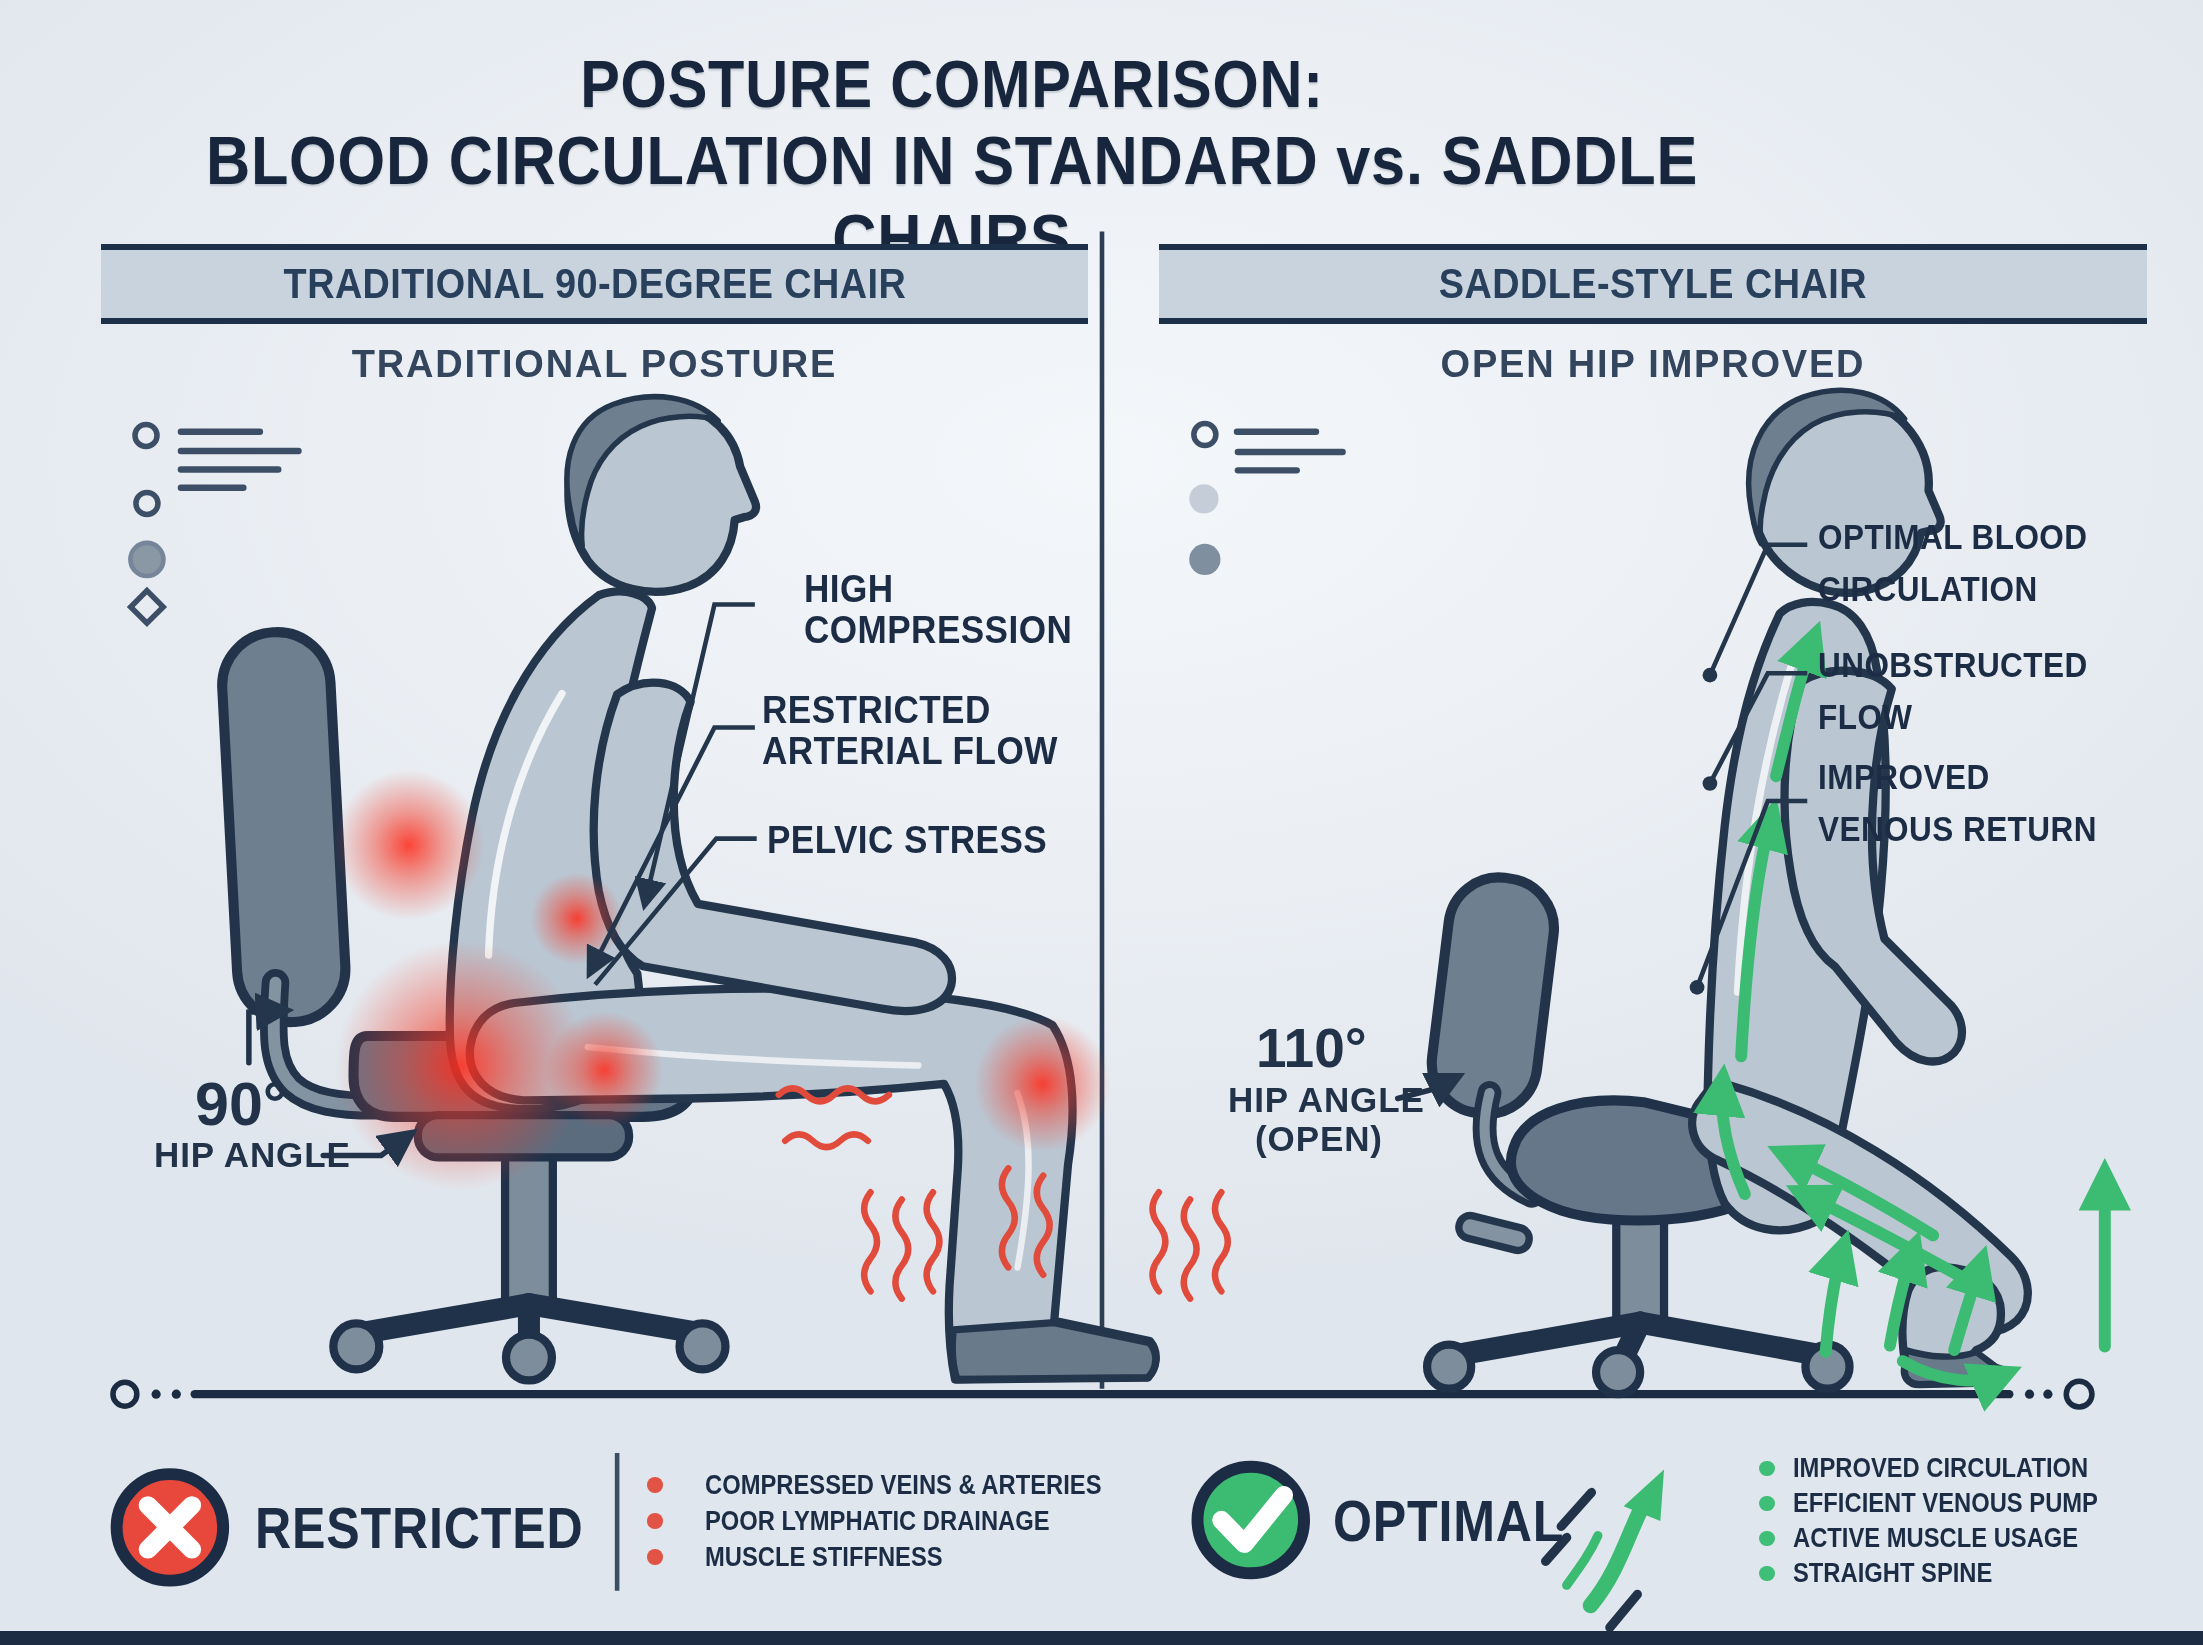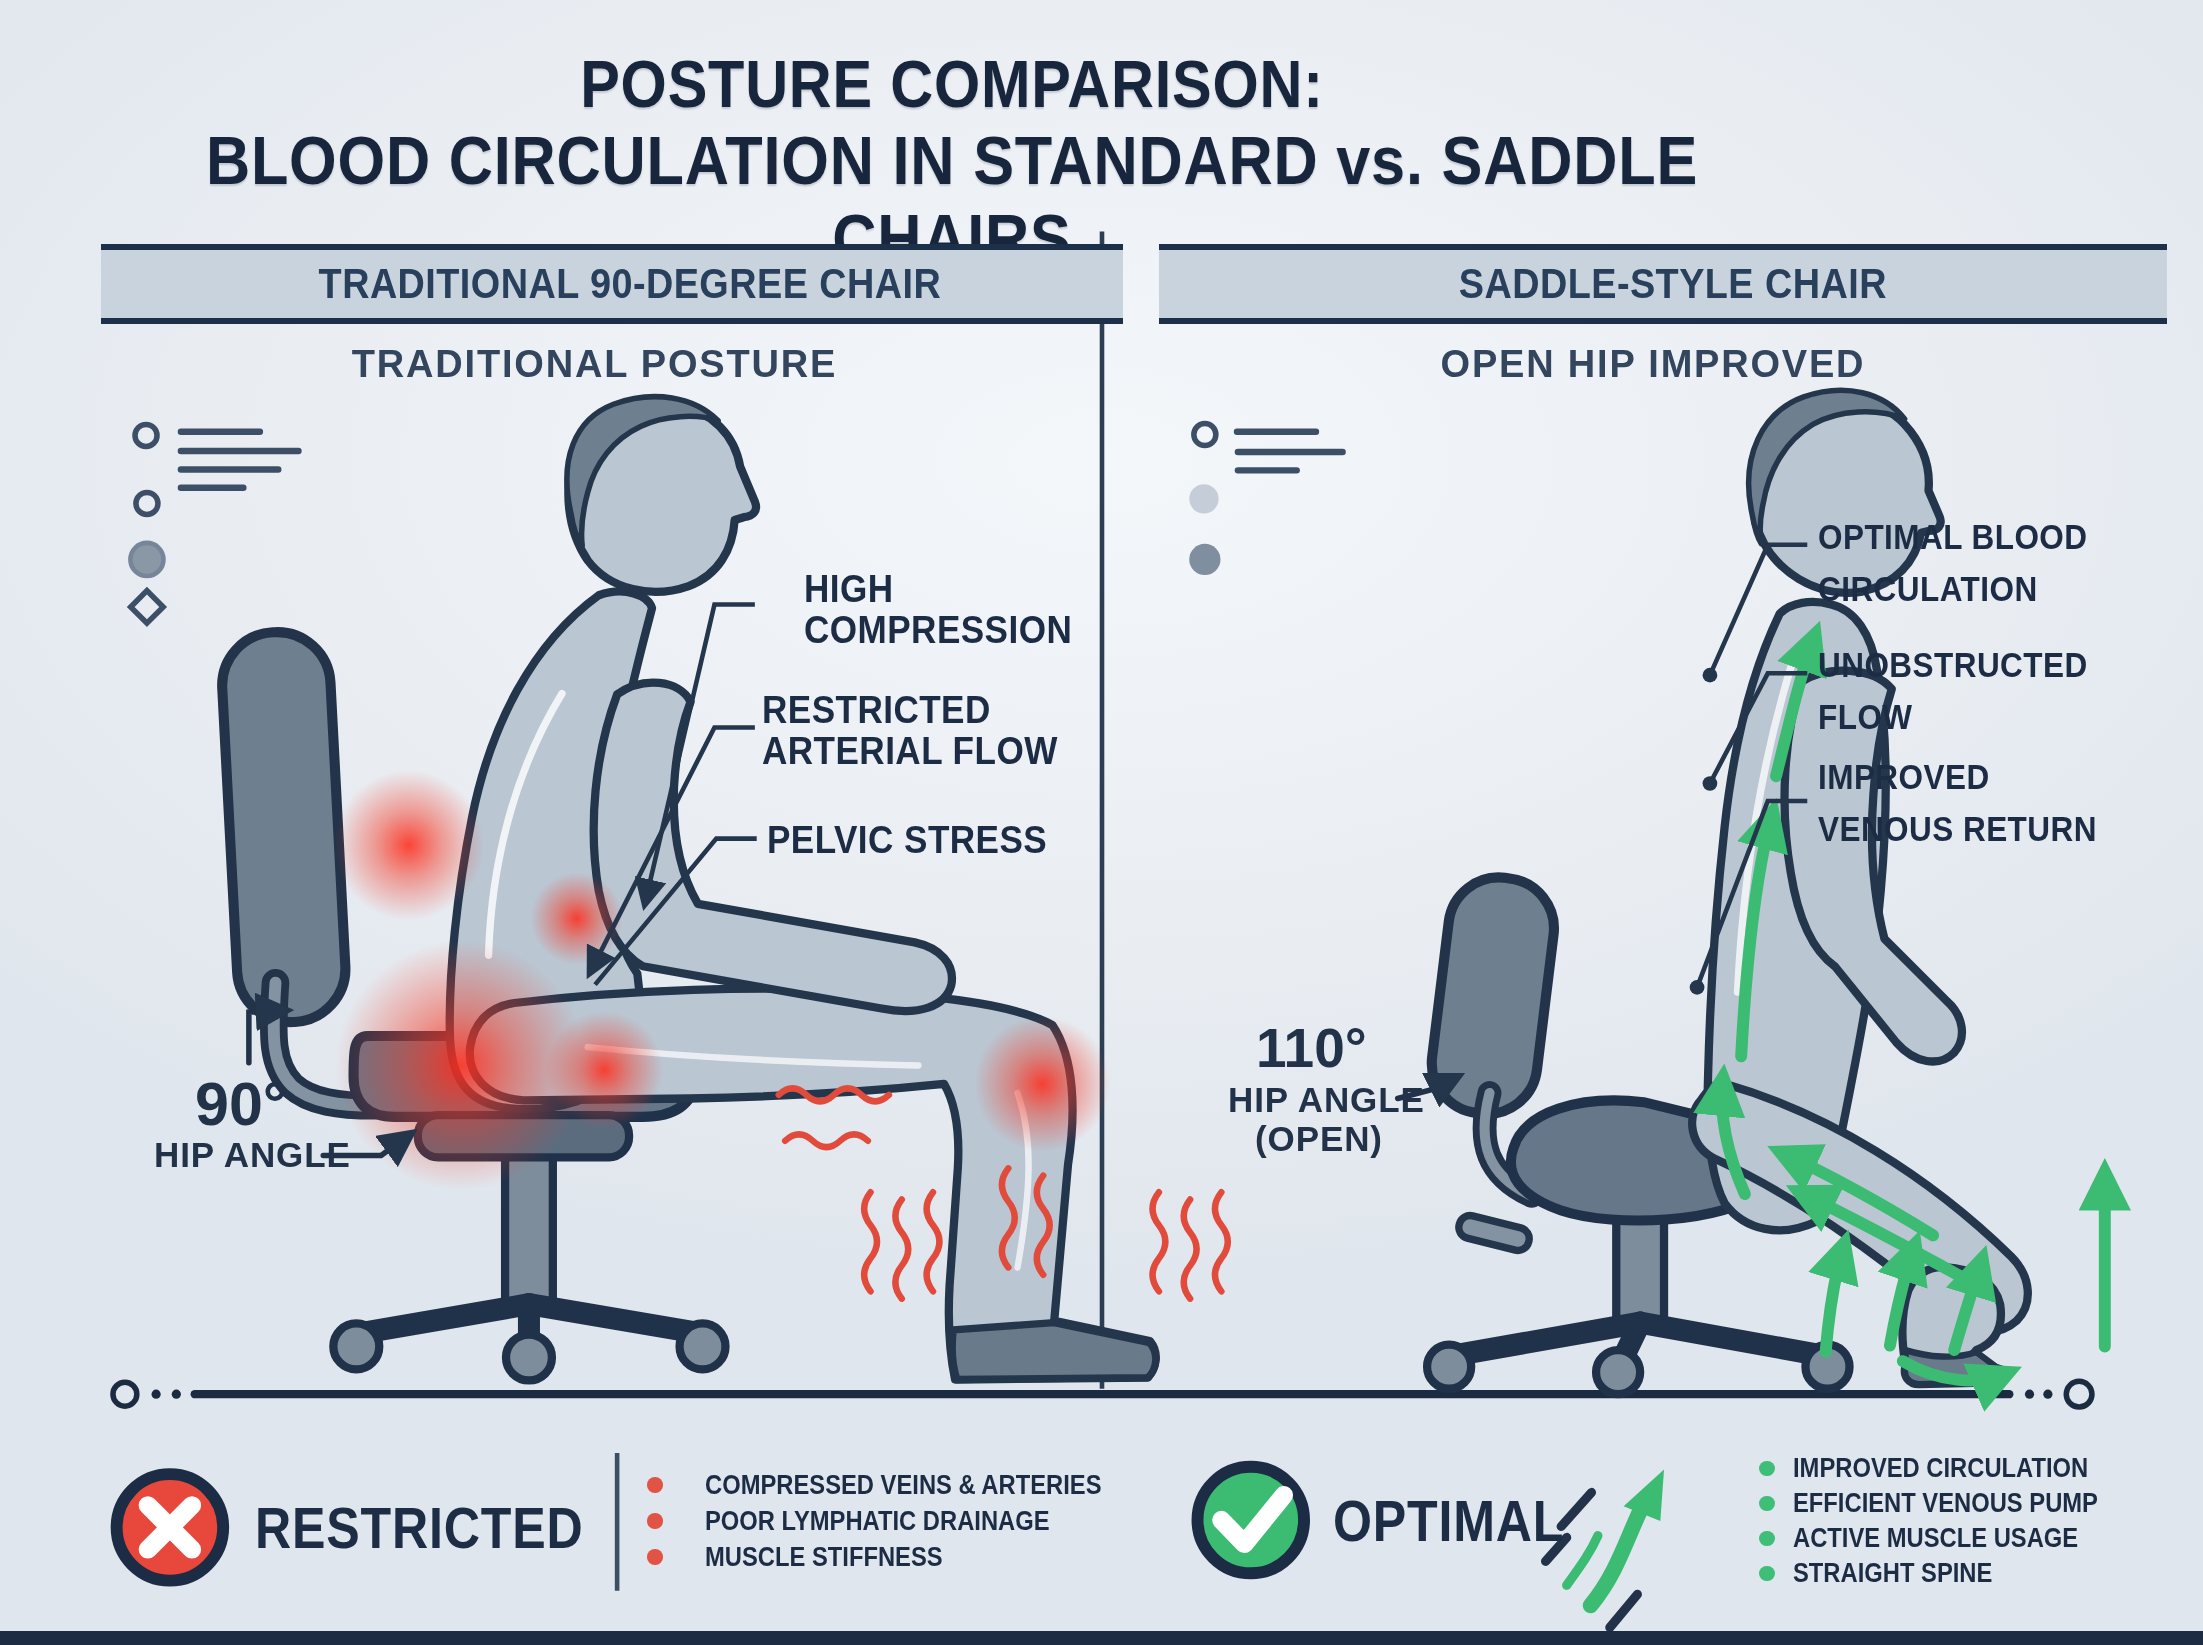--- a/index.html
+++ b/index.html
@@ -9,22 +9,22 @@
     font-family:"Liberation Sans", sans-serif;color:#1c2c44;
   }
   .abs{position:absolute;}
   .cond{display:inline-block;transform:scaleX(.88);transform-origin:0 50%;}
   .condc{display:block;transform:scaleX(.9);transform-origin:50% 50%;}
   .title-line{left:0;width:1904px;text-align:center;font-weight:800;color:#17263c;letter-spacing:0.9px;text-shadow:0 1.8px 1.8px rgba(23,38,60,.18);}
   .t1{top:46px;font-size:66px;}
   .t2{top:121px;font-size:68px;}
   .bar{height:68px;background:#c9d3dd;border-top:6.4px solid #1c3049;border-bottom:6.4px solid #1c3049;
        display:flex;align-items:center;justify-content:center;font-size:42px;font-weight:800;color:#29405c;letter-spacing:0.5px;}
-  .bar-left{left:101px;top:244px;width:987px;padding-left:35px;}
-  .bar-right{left:1159px;top:244px;width:988px;padding-left:20px;}
+  .bar-left{left:101px;top:244px;width:987px;}
+  .bar-right{left:1159px;top:244px;width:988px;}
   .subtitle{text-align:center;font-size:38px;font-weight:700;color:#33465e;letter-spacing:1.8px;}
   .sub-left{left:101px;top:343px;width:987px;}
   .sub-right{left:1159px;top:343px;width:988px;}
   .callout{font-weight:800;color:#1b2c44;white-space:pre-line;line-height:41px;letter-spacing:0.5px;}
   .callout .condc{transform-origin:0 50%;transform:scaleX(.9);}
   .co-l{font-size:39px;}
   .co-r{font-size:35px;line-height:52px;}
   .angle-big{font-weight:800;color:#223349;}
   .angle-label{font-weight:800;color:#223349;letter-spacing:0.9px;}
   .verdict{font-weight:800;color:#1d2d45;font-size:57px;letter-spacing:0.9px;}

